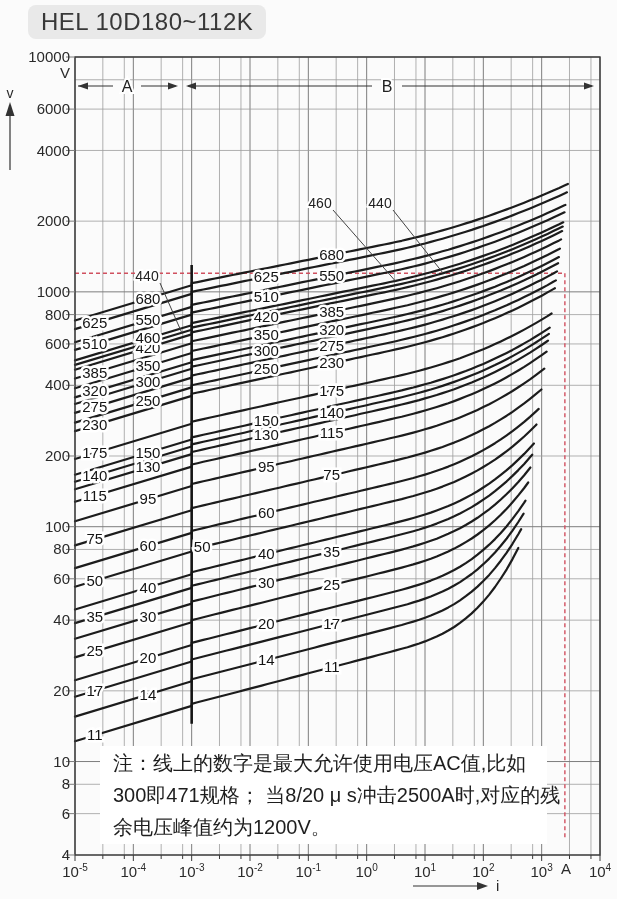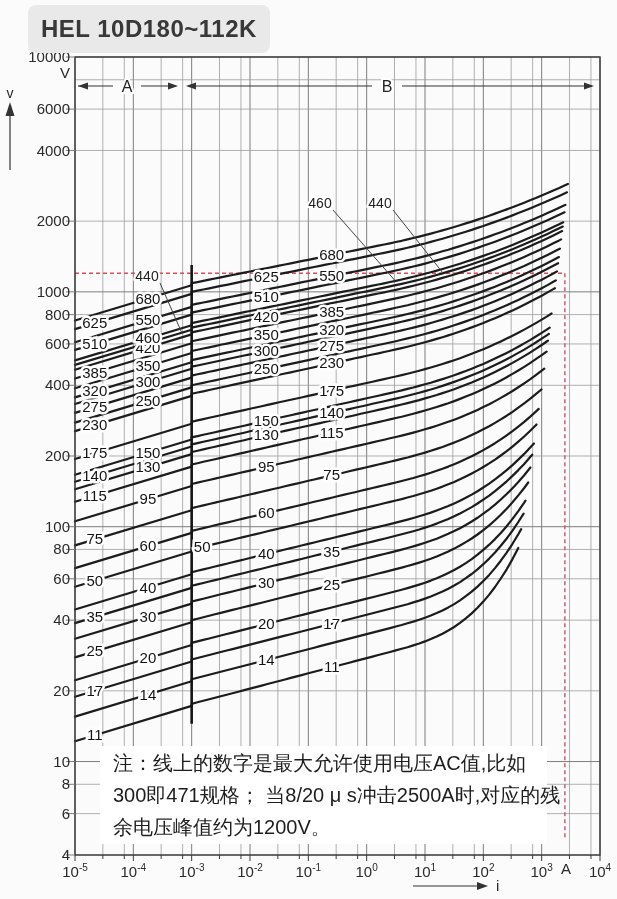--- a/index.html
+++ b/index.html
@@ -1,19 +1,19 @@
 <!DOCTYPE html>
 <html><head>
 <meta charset="utf-8">
 <style>
   html,body{margin:0;padding:0;background:#fbfbfb;}
   .page{position:relative;width:617px;height:899px;overflow:hidden;
         font-family:"Liberation Sans","DejaVu Sans",sans-serif;}
   .title{position:absolute;left:28px;top:5px;background:#e9e9e9;border-radius:8px;
-         padding:10px 13px;font-size:24px;font-weight:bold;color:#383838;letter-spacing:.5px;z-index:2;}
+         padding:3px 13px;font-size:24px;font-weight:normal;color:#383838;letter-spacing:.5px;z-index:2;}
   svg{position:absolute;left:0;top:0;z-index:1;}
   .maj{stroke:#7d7d7d;stroke-width:1;}
   .min{stroke:#9d9d9d;stroke-width:.8;}
   .frame{fill:none;stroke:#3a3a3a;stroke-width:1.4;}
   .curve{fill:none;stroke:#1c1c1c;stroke-width:2.2;stroke-linecap:round;stroke-linejoin:round;}
   .clab{font-size:15px;fill:#141414;stroke:#ffffff;stroke-width:5px;paint-order:stroke;text-anchor:middle;}
   .ylab{font-size:15px;fill:#2a2a2a;}
   .xlab{font-size:15px;fill:#2a2a2a;}
   .exp{font-size:10px;}
   .varlab{font-size:14px;fill:#2a2a2a;}

